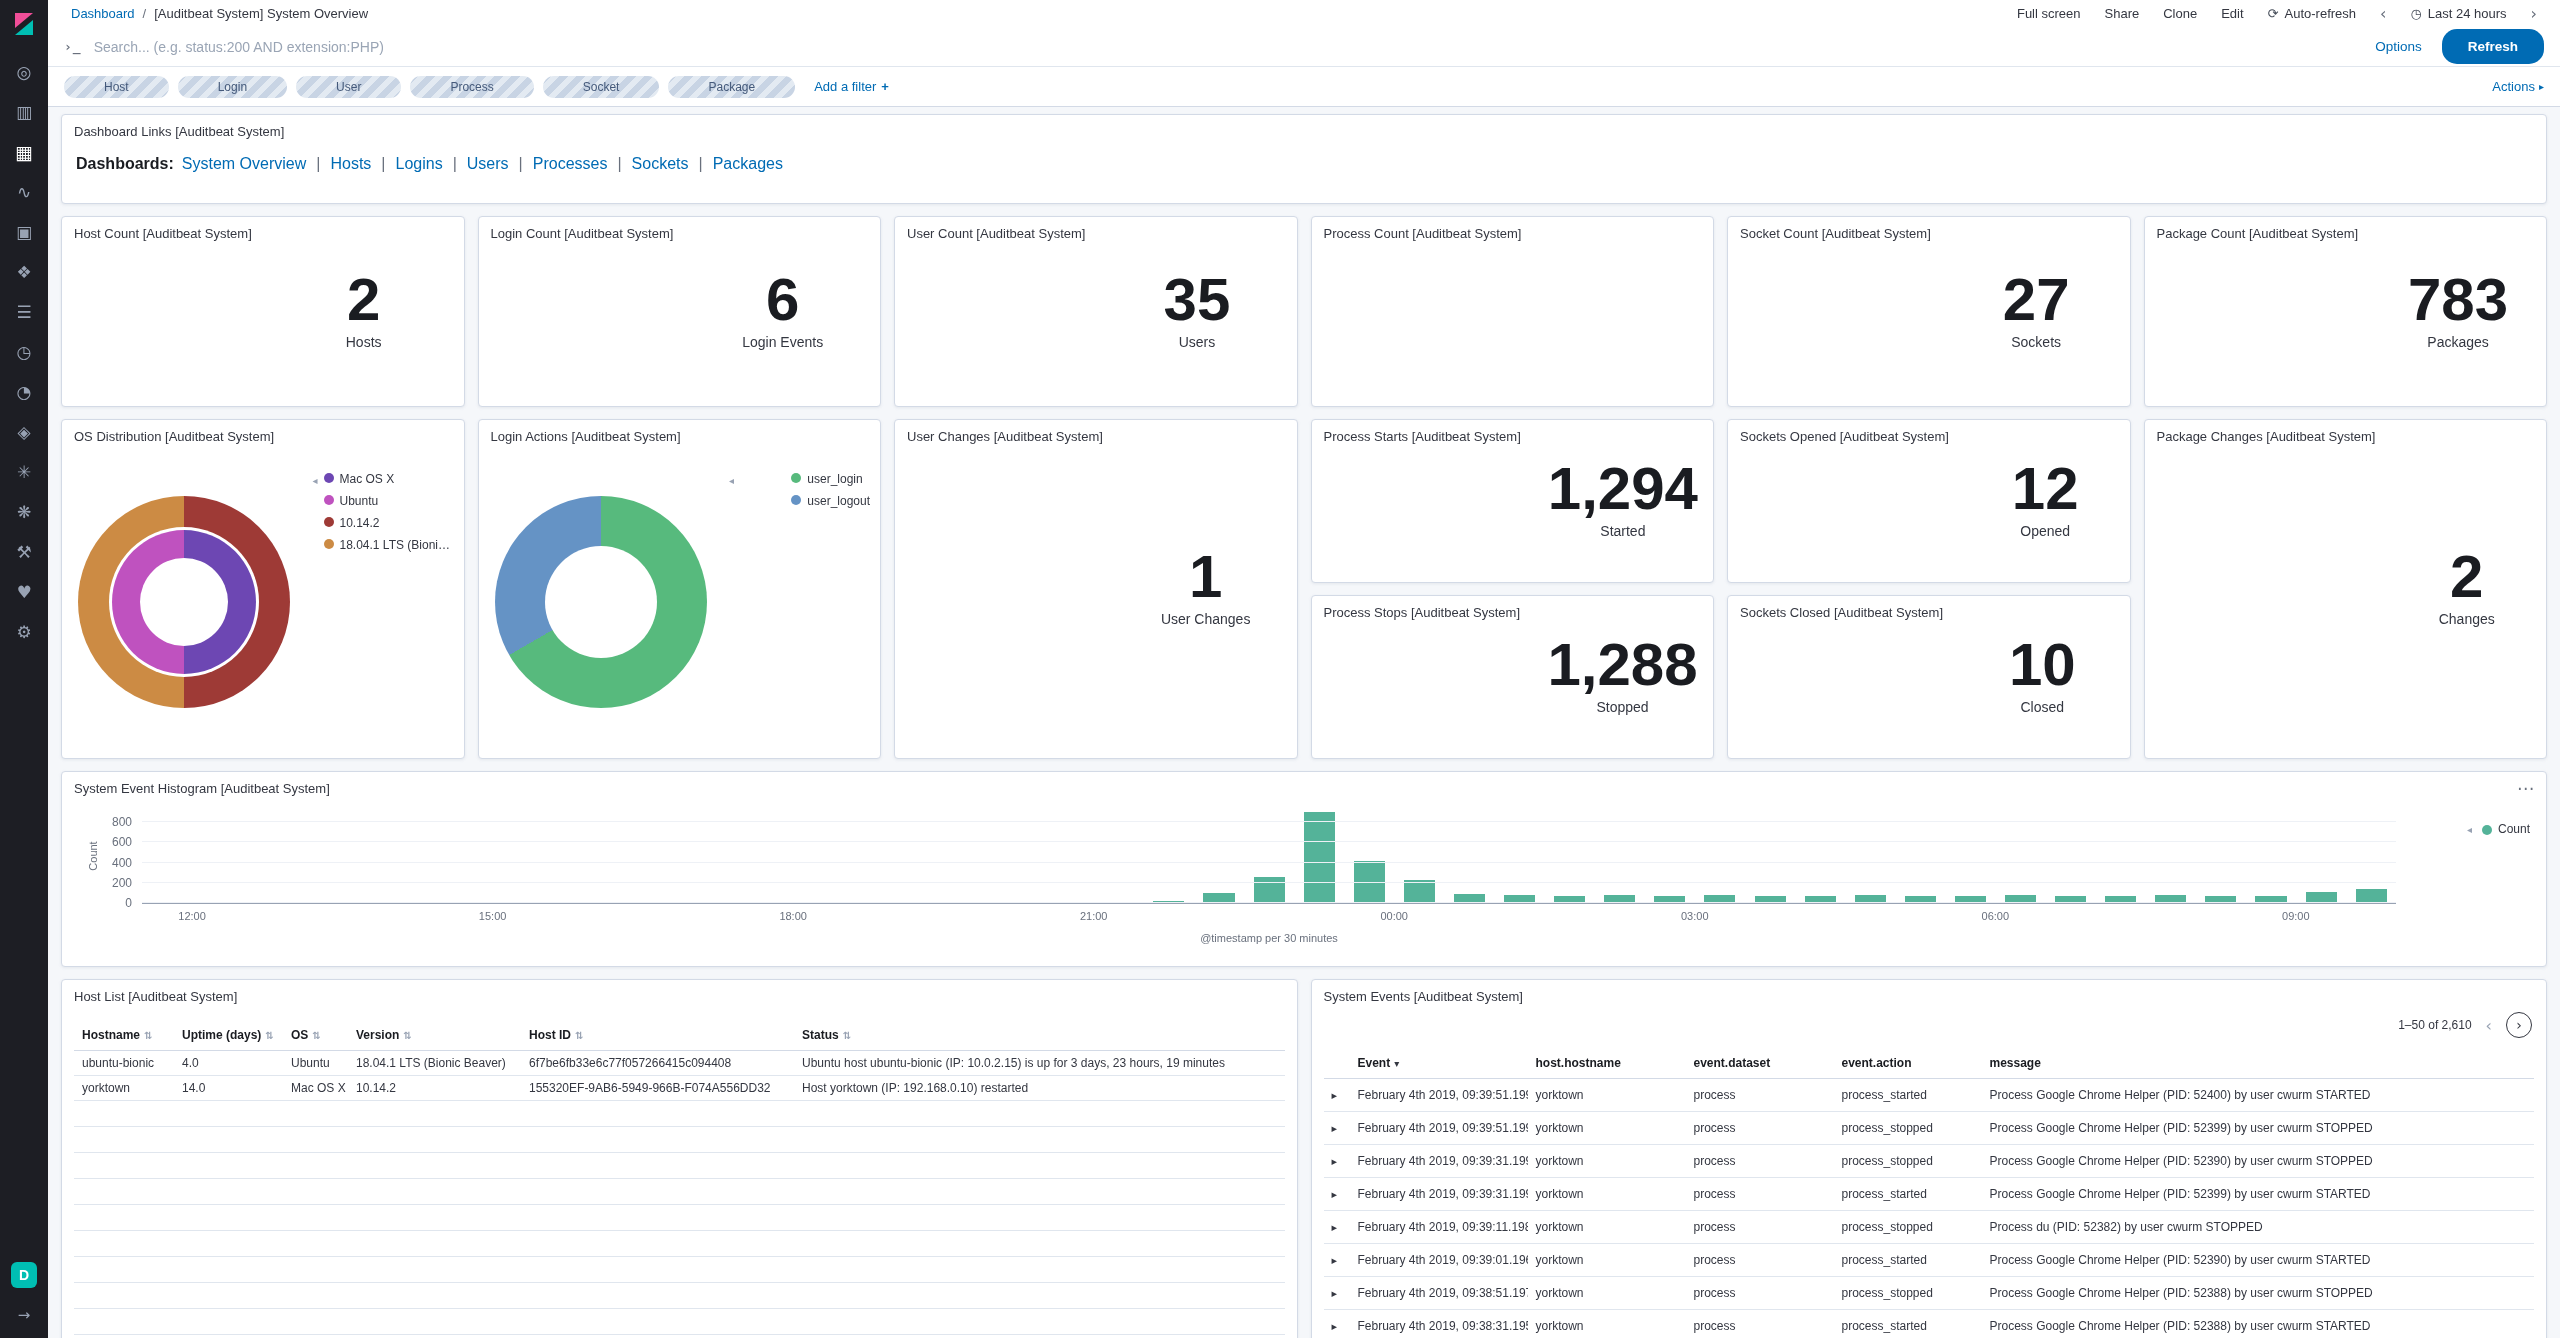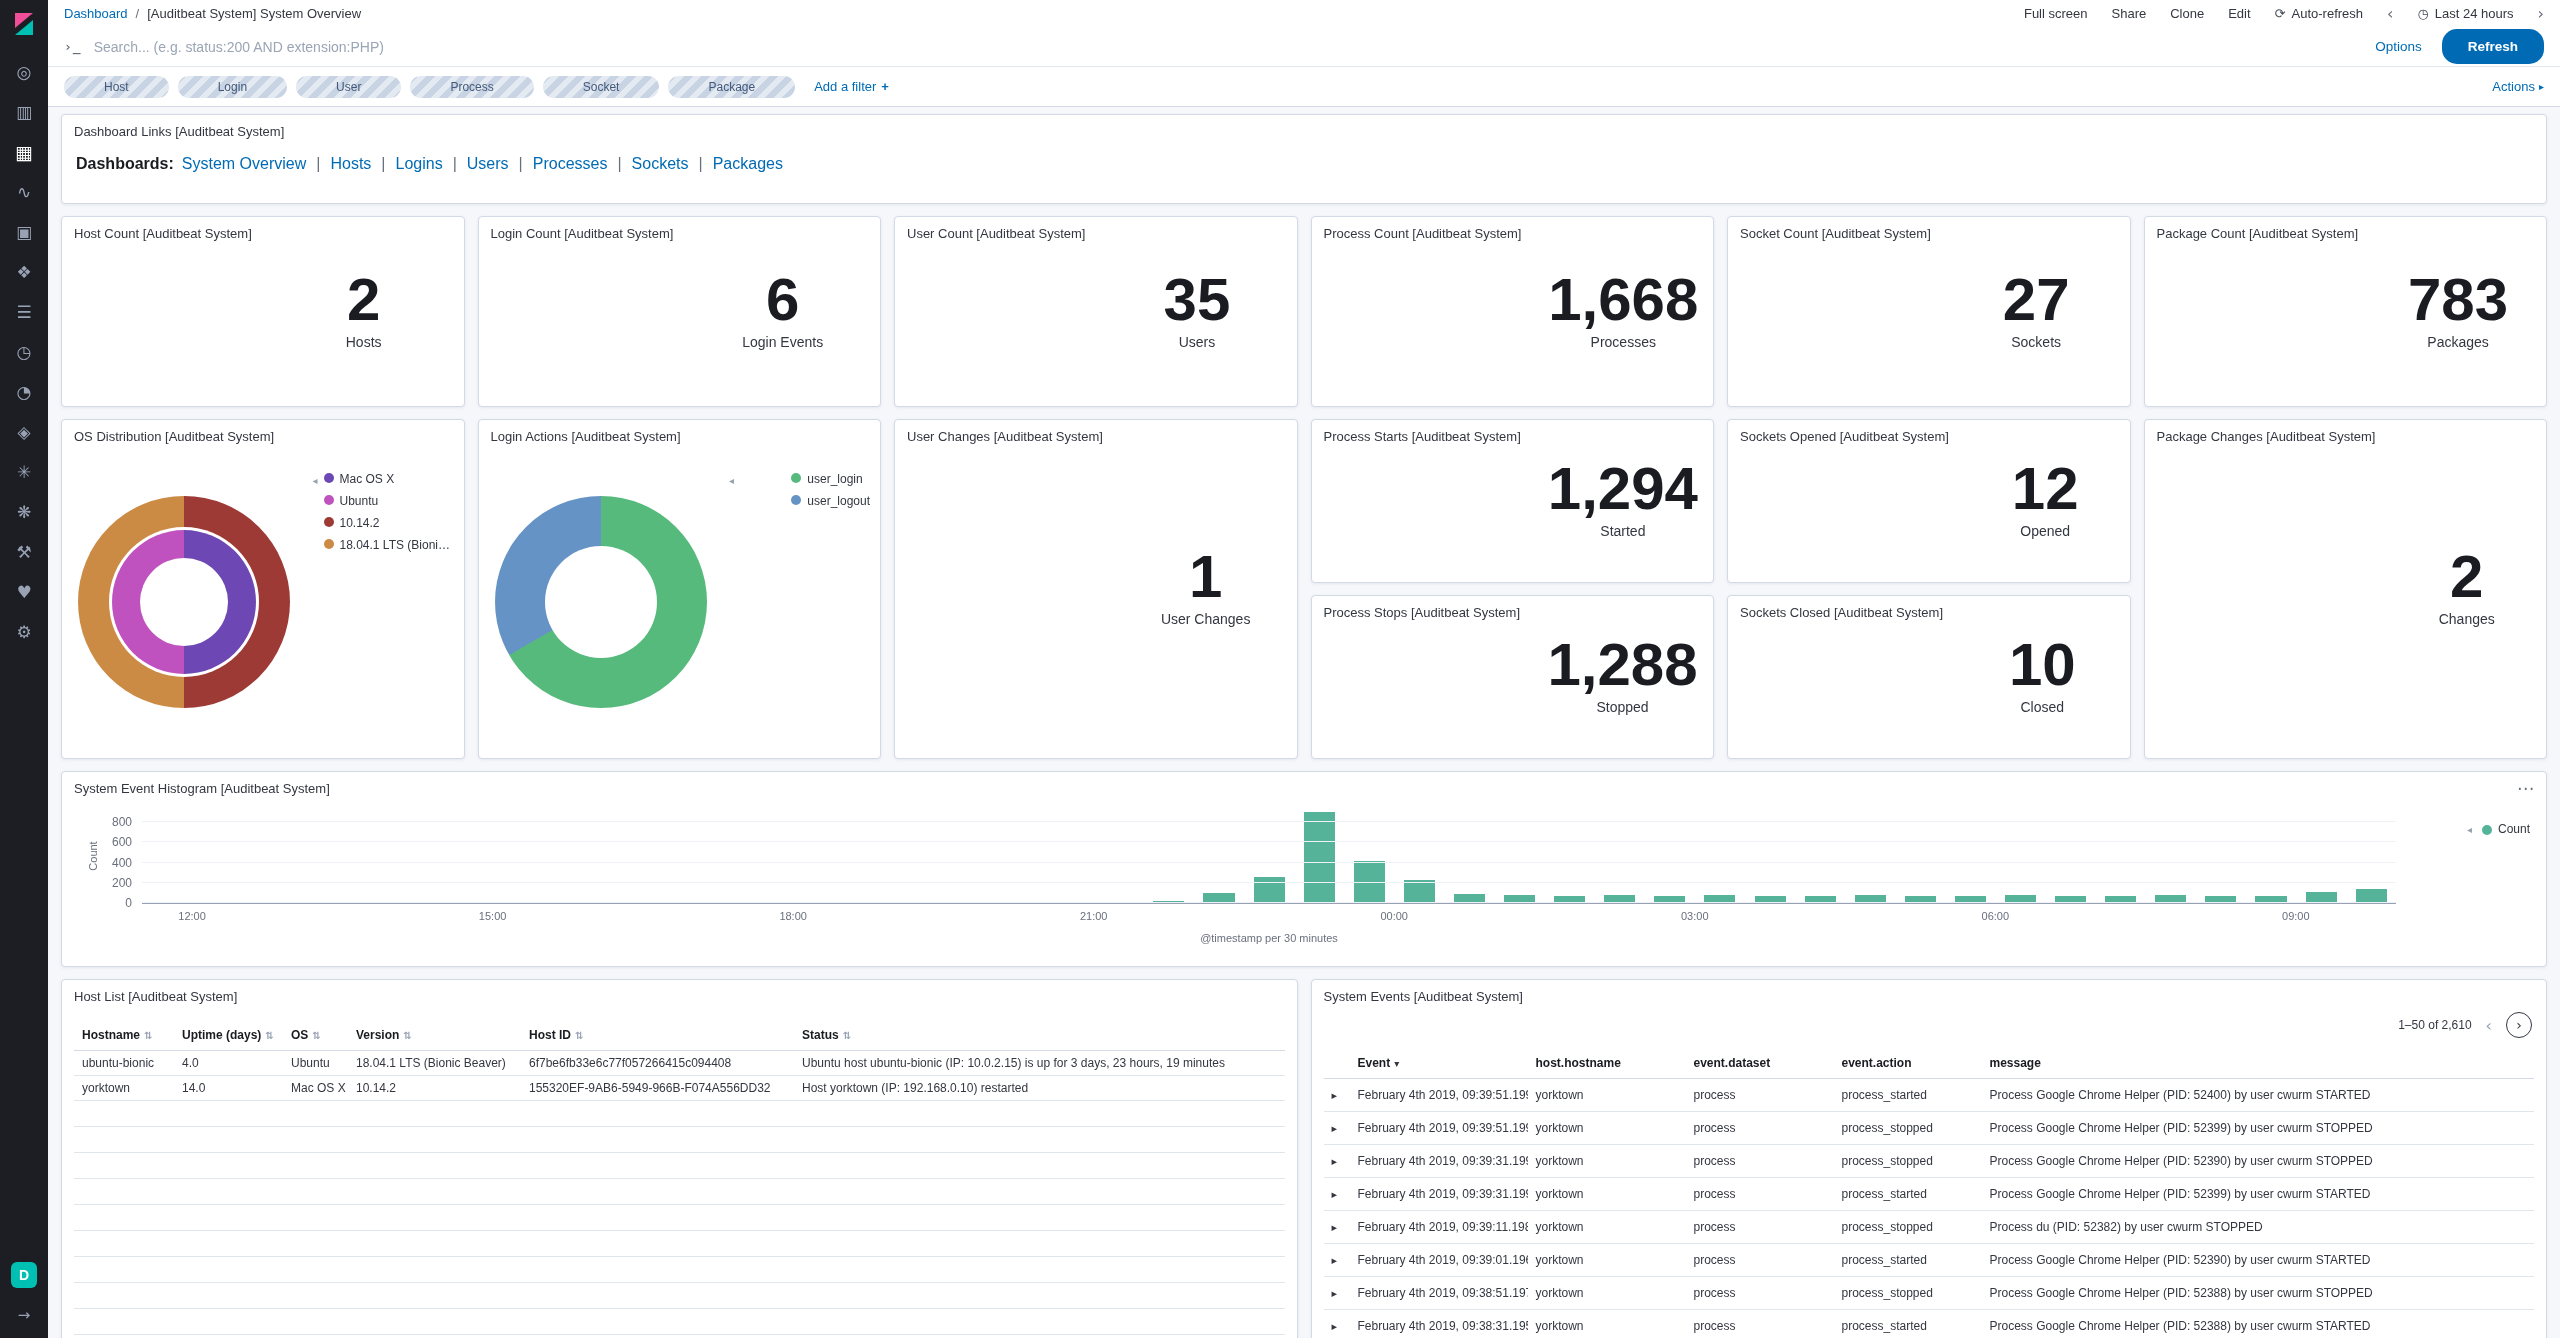--- a/index.html
+++ b/index.html
@@ -11,21 +11,21 @@
 .logo{margin:4px 0 12px;cursor:pointer}
 .nav{display:flex;flex-direction:column;align-items:center}
 .nav-item{width:48px;height:40px;display:flex;align-items:center;justify-content:center;cursor:pointer}
 .nav-item .glyph{color:#98A2B3;font-size:17px;font-family:"DejaVu Sans",sans-serif}
 .nav-item.active .glyph{color:#FFFFFF;font-size:19px}
 .sidebar-bottom{margin-top:auto;display:flex;flex-direction:column;align-items:center;gap:18px}
 .space-avatar{width:26px;height:26px;border-radius:6px;background:#00BFB3;color:#fff;font-weight:700;font-size:14px;display:flex;align-items:center;justify-content:center;cursor:pointer}
 .collapse{color:#98A2B3;font-size:15px;cursor:pointer;font-family:"DejaVu Sans",sans-serif}
 
 .main{flex:1;display:flex;flex-direction:column;min-width:0}
-.crumb-bar{height:27px;background:#fff;display:flex;align-items:center;padding:0 16px;font-size:13px;flex-shrink:0}
+.crumb-bar{height:27px;background:#fff;display:flex;align-items:center;padding:0 23px;font-size:13px;flex-shrink:0}
 .crumb-link{color:#006BB4;cursor:pointer}
 .crumb-sep{color:#69707D;margin:0 8px}
 .crumb-current{color:#343741}
 .crumb-right{margin-left:auto;display:flex;align-items:center;gap:24px;color:#343741}
 .menu-item{cursor:pointer}
 .auto-refresh,.time-picker{display:flex;align-items:center;gap:6px;cursor:pointer}
 .mini-icon{color:#49505c;font-family:"DejaVu Sans",sans-serif}
 .chev{color:#69707D;font-size:16px;cursor:pointer;font-family:"DejaVu Sans",sans-serif}
 .search-bar{height:40px;background:#fff;border-bottom:1px solid #E0E6EE;display:flex;align-items:center;padding:0 16px;gap:12px;flex-shrink:0}
 .search-icon{color:#69707D;font-weight:700;font-size:13px;letter-spacing:1px;font-family:"DejaVu Sans Mono",monospace}
@@ -247,24 +247,20 @@
               <div class="metric-label">Login Events</div>
             </div>
           </section><section class="panel metric-panel">
             <div class="panel-title">User Count [Auditbeat System]</div>
             <div class="metric-body">
               <div class="metric-value">35</div>
               <div class="metric-label">Users</div>
             </div>
           </section><section class="panel metric-panel">
             <div class="panel-title">Process Count [Auditbeat System]</div>
-            <div class="metric-body">
-              <div class="metric-value">1,668</div>
-              <div class="metric-label">Processes</div>
-            </div>
           </section><section class="panel metric-panel">
             <div class="panel-title">Socket Count [Auditbeat System]</div>
             <div class="metric-body">
               <div class="metric-value">27</div>
               <div class="metric-label">Sockets</div>
             </div>
           </section><section class="panel metric-panel">
             <div class="panel-title">Package Count [Auditbeat System]</div>
             <div class="metric-body">
               <div class="metric-value">783</div>

